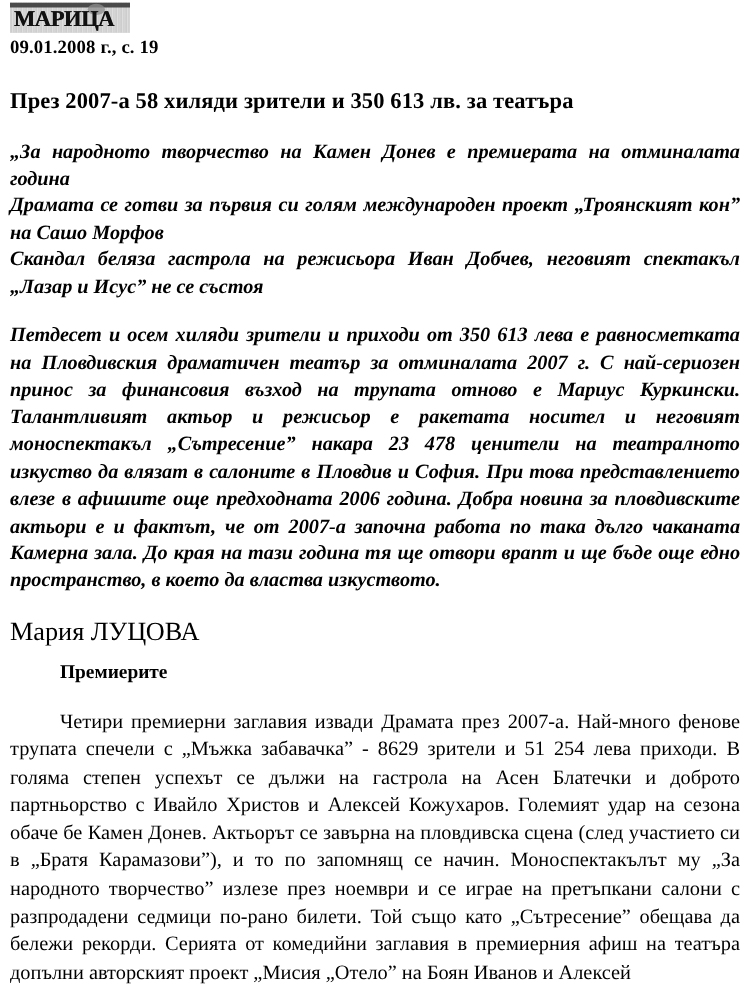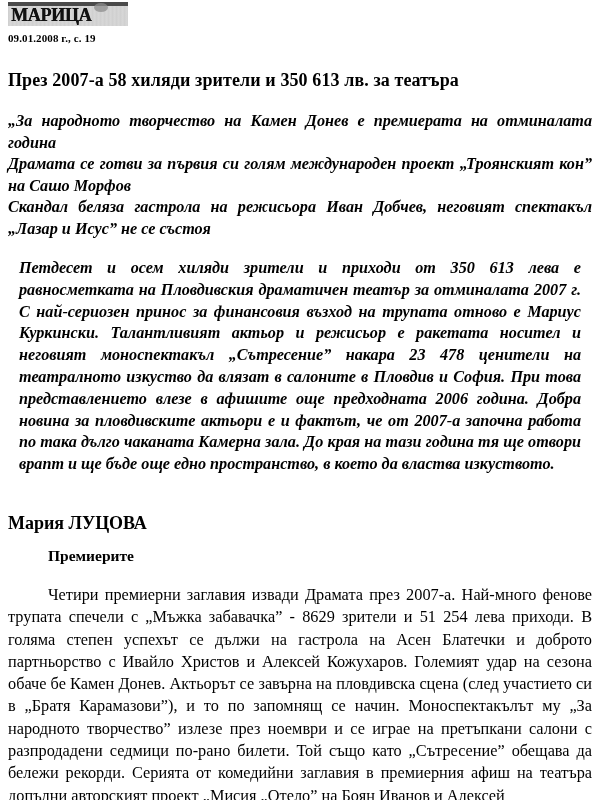--- a/index.html
+++ b/index.html
@@ -24,21 +24,21 @@
     box-sizing: border-box;
     padding: 0 8px;
     overflow: hidden;
   }
 
   
   .masthead {
     padding-top: 2px;
   }
   .logo-box {
-    width: 120px;
+    width: 96px;
     height: 24px;
     position: relative;
     background:
       repeating-linear-gradient(
         90deg,
         #d7d7d7 0px, #c9c9c9 1px, #dedede 2px, #cfcfcf 3px, #d9d9d9 4px
       ),
       linear-gradient(180deg, #e2e2e2 0%, #c8c8c8 55%, #bdbdbd 100%);
     border: 0;
     overflow: hidden;
@@ -70,21 +70,21 @@
     line-height: 20px;
     letter-spacing: -0.3px;
     color: #111111;
     font-variant: small-caps;
     text-shadow: 0.4px 0 0 #111;
   }
 
   .dateline {
     font-family: "Liberation Serif", "DejaVu Serif", serif;
     font-weight: bold;
-    font-size: 11px;
+    font-size: 15px;
     line-height: 18px;
     margin-top: 3px;
     letter-spacing: 0.1px;
   }
 
   
   .headline {
     font-family: "Liberation Serif", "DejaVu Serif", serif;
     font-weight: bold;
     font-size: 18px;
@@ -106,37 +106,37 @@
     line-height: 21.5px;
     text-align: justify;
     text-justify: inter-word;
   }
 
   
   .standfirst {
     margin-top: 18px;
   }
   .standfirst p {
-    margin: 11px;
+    margin: 0;
     font-family: "Liberation Serif", "DejaVu Serif", serif;
     font-style: italic;
     font-weight: bold;
     font-size: 16.2px;
     line-height: 21.8px;
     text-align: justify;
     text-justify: inter-word;
   }
 
   
   .byline {
     font-family: "Liberation Serif", "DejaVu Serif", serif;
-    font-weight: bold;
-    font-size: 18px;
+    font-weight: normal;
+    font-size: 21px;
     line-height: 18px;
-    margin-top: 38px;
+    margin-top: 20px;
   }
 
   
   .subhead {
     font-family: "Liberation Serif", "DejaVu Serif", serif;
     font-weight: bold;
     font-size: 15.5px;
     line-height: 19px;
     margin-top: 14px;
     padding-left: 40px;

